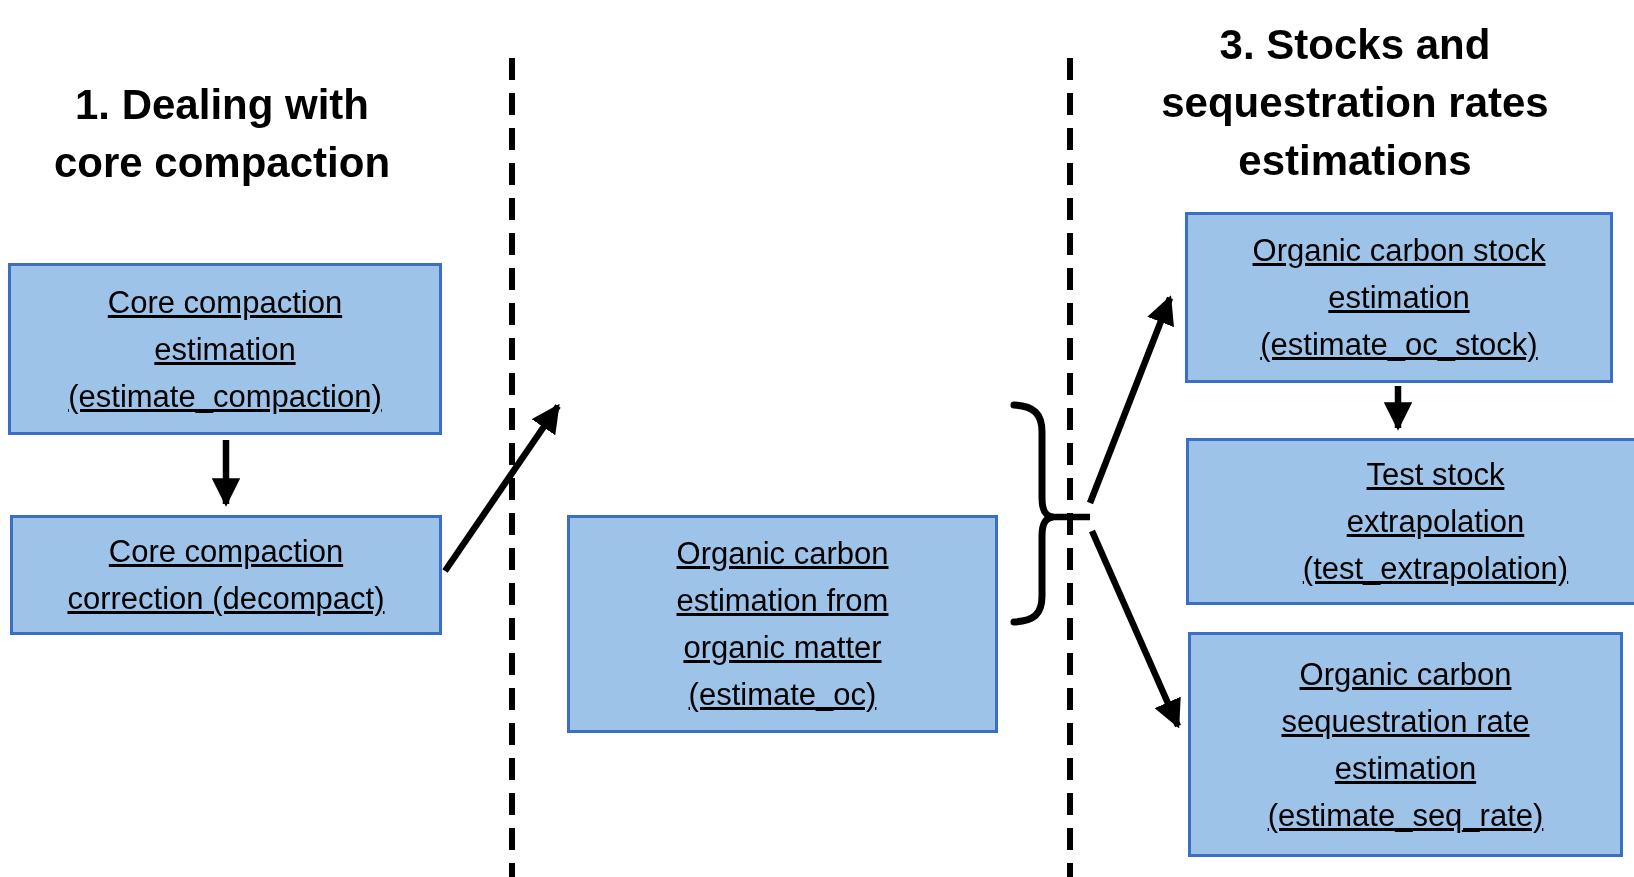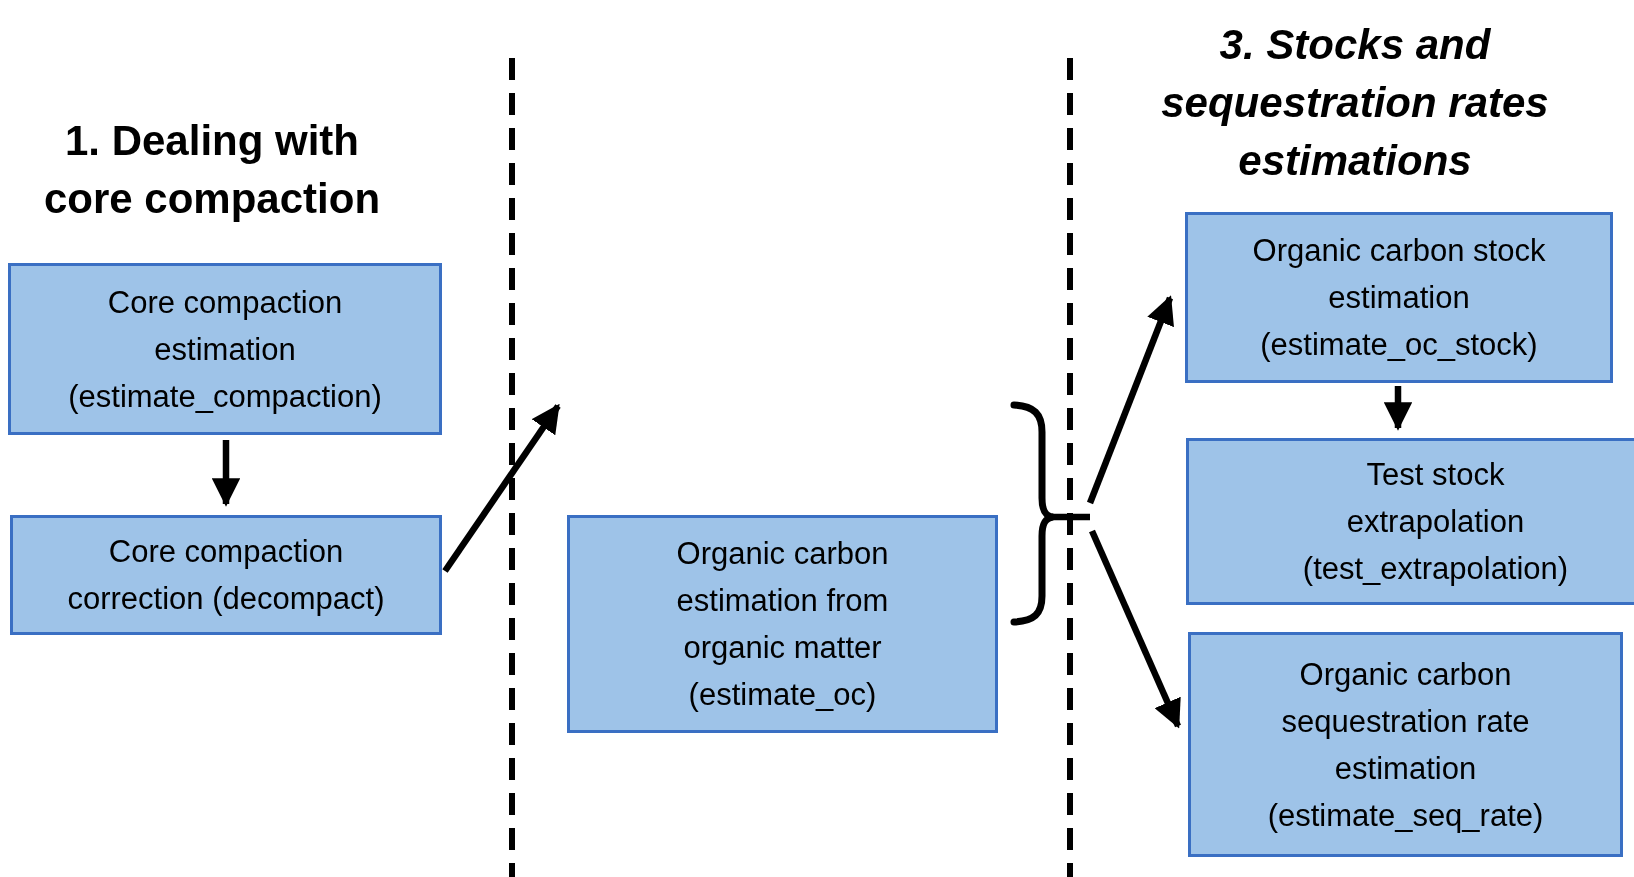--- a/index.html
+++ b/index.html
@@ -30,20 +30,21 @@
     box-sizing: border-box;
     background: #9EC3E8;
     border: 3px solid #3A6FC3;
     display: flex;
     align-items: center;
     justify-content: center;
     text-align: center;
     font-size: 31px;
     line-height: 47px;
     white-space: pre;
+    text-decoration: underline;
   }
 </style>
 </head>
 <body>
 
 <div class="canvas">
 
   <svg class="connectors" viewBox="0 0 1634 877" xmlns="http://www.w3.org/2000/svg">
     <defs>
       <marker id="arrowhead" viewBox="0 0 10 10" refX="9" refY="5" markerWidth="4.4" markerHeight="4.4" orient="auto">
@@ -61,23 +62,23 @@
     <path d="M1092 531 L1178 726" stroke="#000000" stroke-width="6.5" fill="none" marker-end="url(#arrowhead)"></path>
 
     <path d="M1052 517 L1090 517" stroke="#000000" stroke-width="6.5" fill="none"></path>
 
     <path d="M1014 405 C1034 406 1042 414 1042 432 L1042 498
              C1042 510 1045 516 1053 517
              C1045 518 1042 524 1042 536 L1042 596
              C1042 614 1034 621 1014 622" stroke="#000000" stroke-width="7" fill="none" stroke-linecap="round"></path>
   </svg>
 
-  <div class="sec-title" style="left:12px; top:76px; width:400px;margin-top:36px;">1. Dealing with
+  <div class="sec-title" style="left:22px; top:76px; width:400px;">1. Dealing with
 core compaction</div>
-  <div class="sec-title" style="left:1115px; top:16px; width:480px;font-style:italic;">3. Stocks and
+  <div class="sec-title" style="left:1115px; top:16px; width:480px;">3. Stocks and
 sequestration rates
 estimations</div>
 
   <div class="node" style="left:8px; top:263px; width:434px; height:172px;">Core compaction
 estimation
 (estimate_compaction)</div>
   <div class="node" style="left:10px; top:515px; width:432px; height:120px;">Core compaction
 correction (decompact)</div>
   <div class="node" style="left:567px; top:515px; width:431px; height:218px;">Organic carbon
 estimation from

